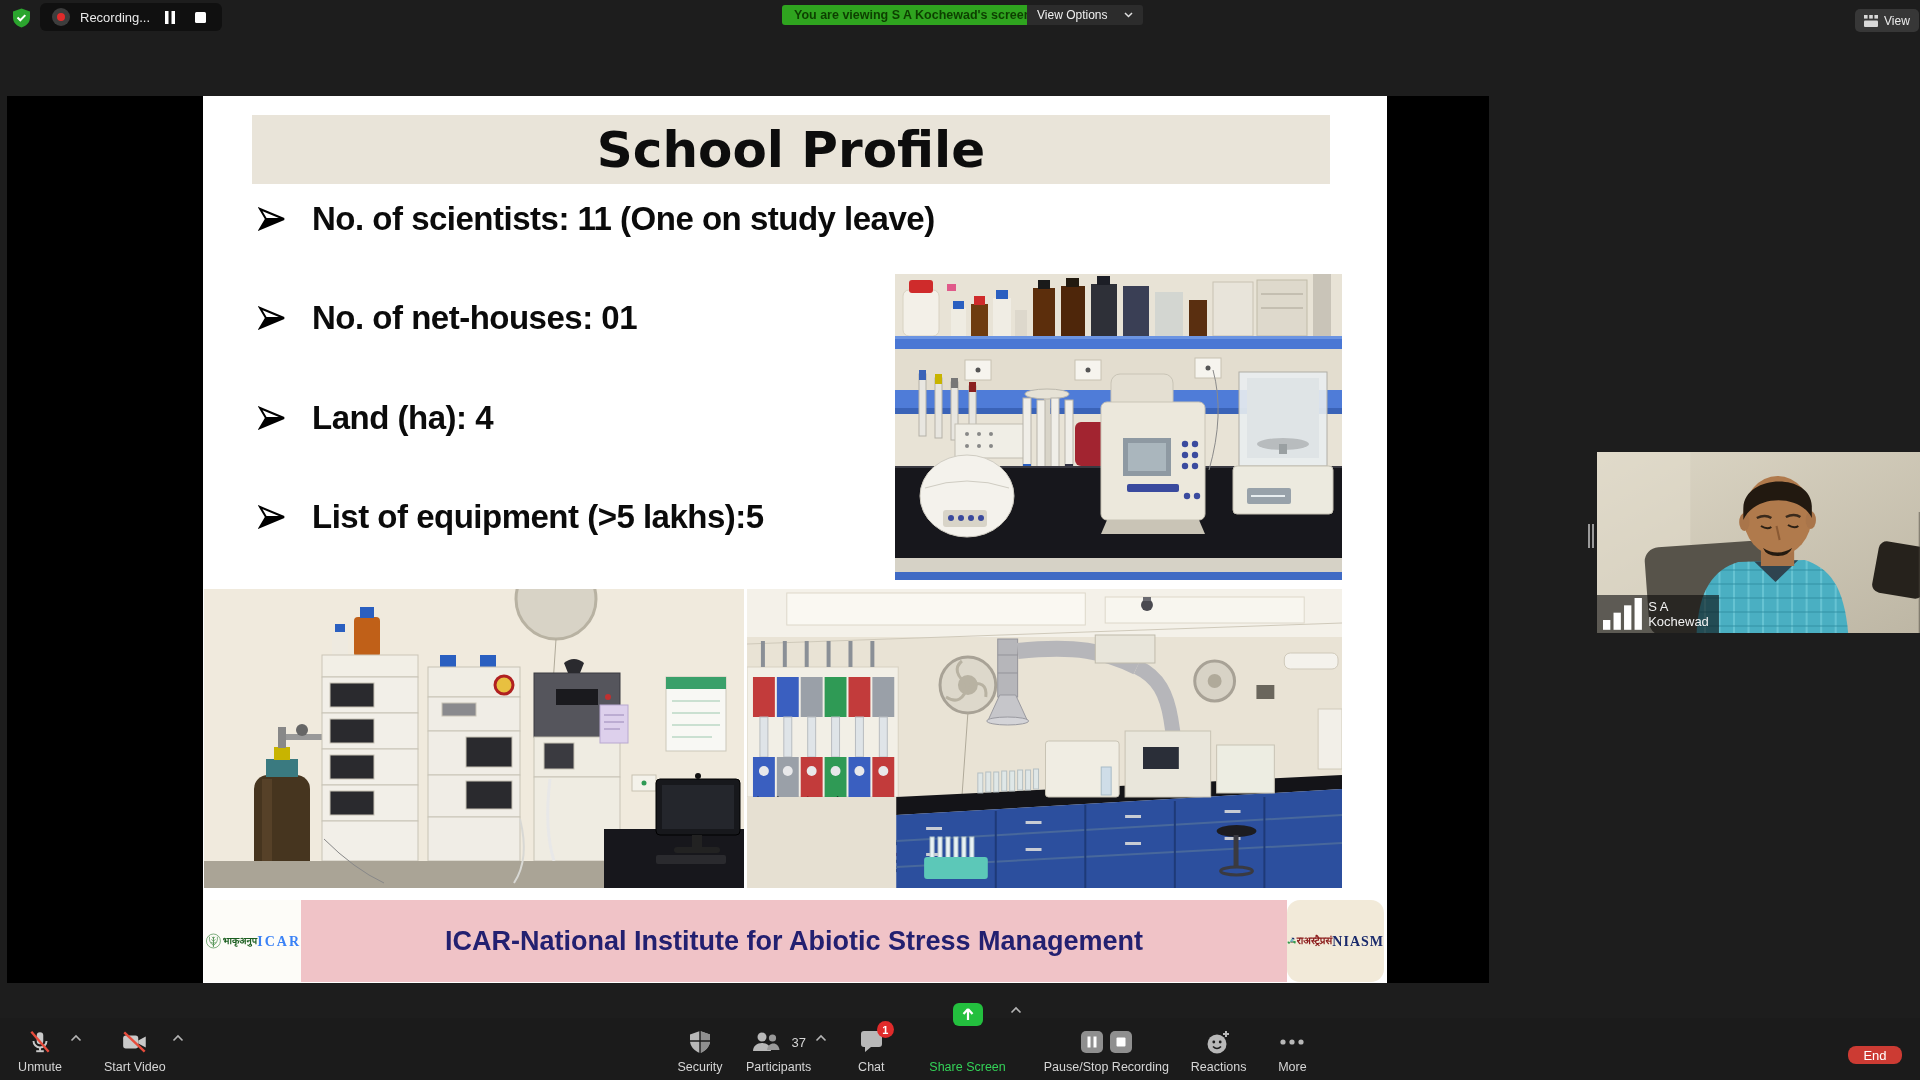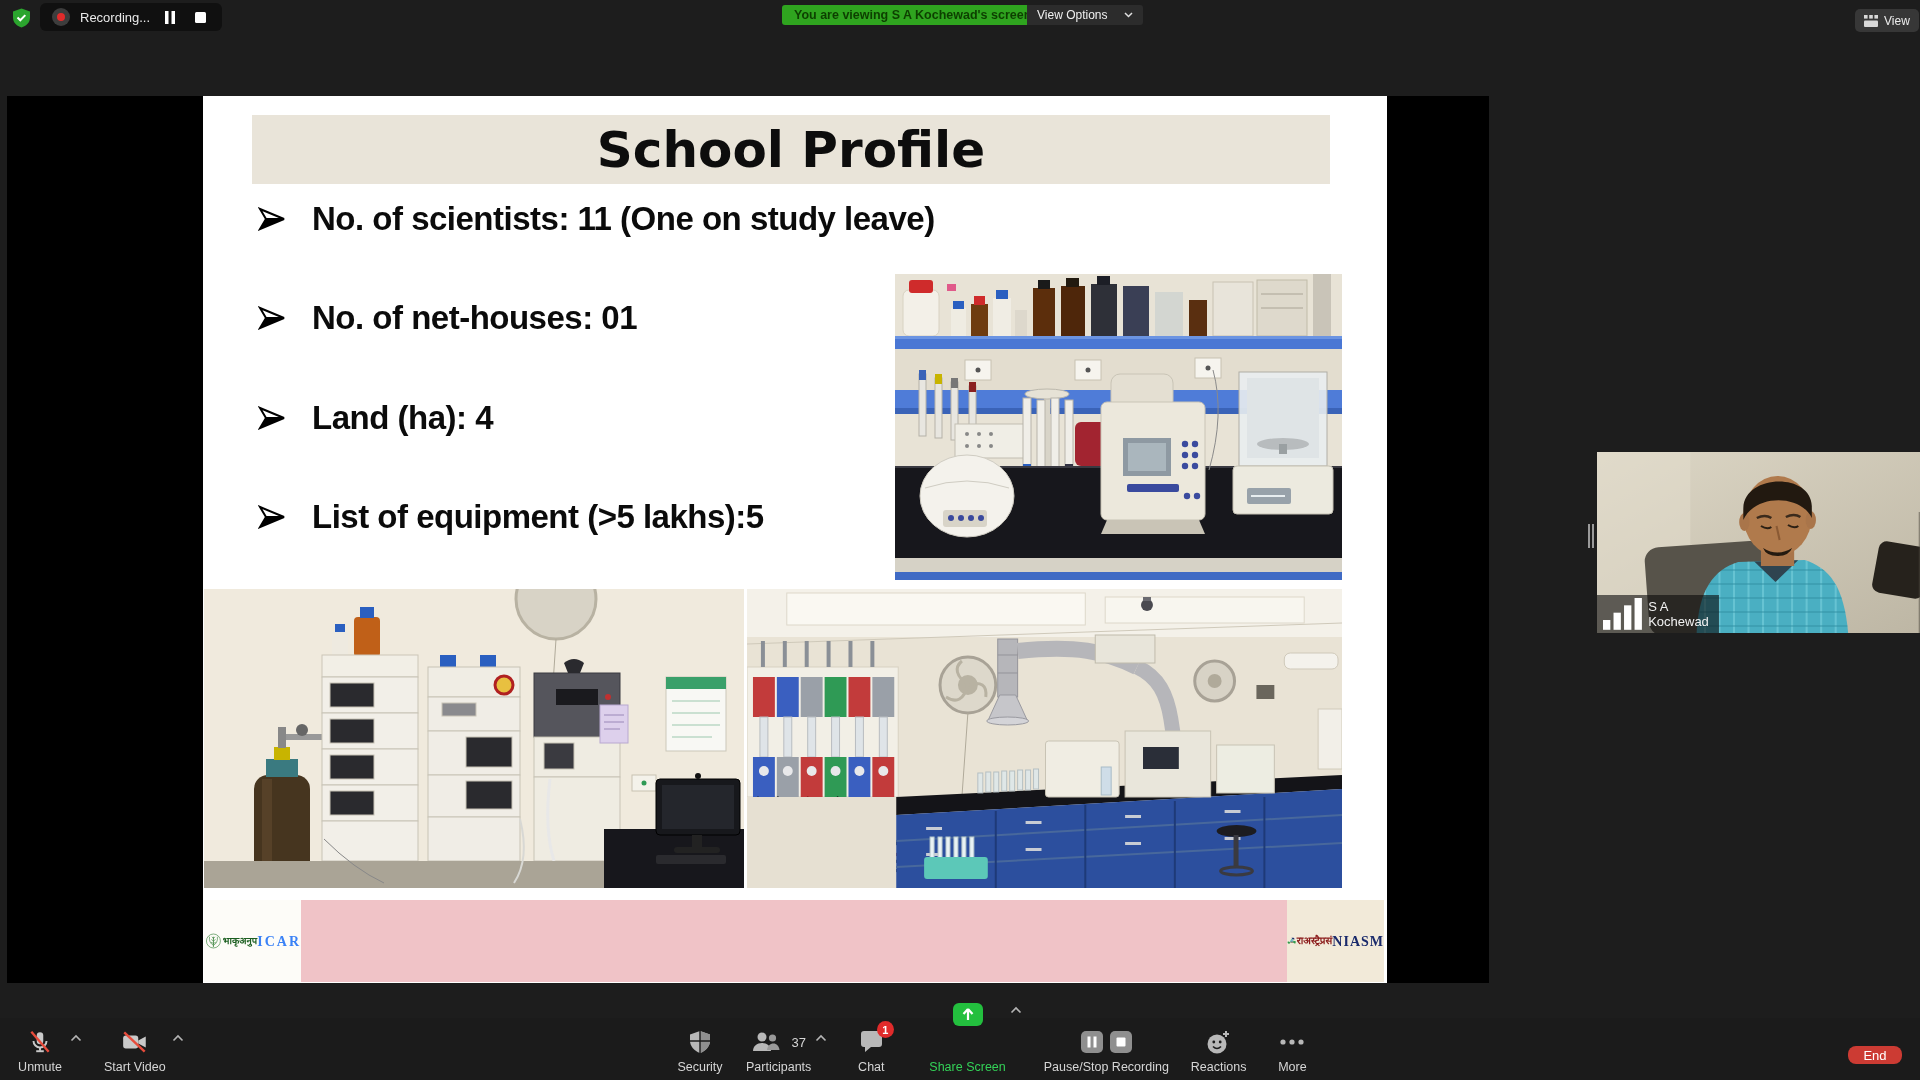--- a/index.html
+++ b/index.html
@@ -40,21 +40,21 @@
   .b1 { top:104px; } .b2 { top:203px; } .b3 { top:303px; } .b4 { top:402px; }
 
   .photo { position:absolute; overflow:hidden; }
   .photo svg { display:block; width:100%; height:100%; }
   .photo1 { left:692px; top:178px; width:447px; height:306px; }
   .photo2 { left:1px;  top:493px; width:540px; height:299px; }
   .photo3 { left:544px; top:493px; width:595px; height:299px; }
 
   .slide-footer { position:absolute; left:1px; top:804px; width:1180px; height:82px; display:flex; }
   .logo-box { width:97px; height:82px; background:#fdfcf8; display:flex; flex-direction:row; align-items:center; justify-content:flex-start; }
-  .logo-box.niasm { background:#f2ead9; }
+  .logo-box.niasm { background:#f2ead9;border-radius:13px; }
   .footer-band { flex:1; background:#f0c3c7; display:flex; flex-direction:column; align-items:center; justify-content:center; gap:2px; }
   .footer-band .l1 { font-size:26px; font-weight:bold; color:#232070; }
   .footer-band .l2 { font-size:27px; font-weight:bold; color:#232070; }
   .logo-hindi { font-size:9.5px; font-weight:bold; color:#1b5e20; line-height:10px; }
   .logo-box.niasm .logo-hindi { color:#8b1a1a; font-size:10px; }
   .logo-en { font-family:"Liberation Serif", serif; font-size:14px; font-weight:bold; color:#3b82f6; letter-spacing:2px; line-height:15px; }
   .logo-box.niasm .logo-en { color:#1a2a6b; letter-spacing:1px; }
 
   
   .thumb { position:absolute; left:1597px; top:452px; width:330px; height:181px; background:#000; }
@@ -493,20 +493,21 @@
           <svg width="62" height="52" viewBox="0 0 62 52">
             <circle cx="31" cy="26" r="23" fill="none" stroke="#2e7d32" stroke-width="2"></circle>
             <path d="M31 46 L31 12" stroke="#2e7d32" stroke-width="2.5"></path>
             <path d="M31 40 C22 36 16 26 18 12 M31 40 C40 36 46 26 44 12" stroke="#2e7d32" stroke-width="2" fill="none"></path>
             <path d="M31 18 l-5 -6 M31 18 l5 -6 M31 26 l-7 -5 M31 26 l7 -5 M31 34 l-8 -4 M31 34 l8 -4" stroke="#2e7d32" stroke-width="2"></path>
           </svg>
           <span class="logo-hindi">भाकृअनुप</span>
           <span class="logo-en">ICAR</span>
         </div>
         <div class="footer-band">
+          <div class="l2">ICAR-National Institute for Abiotic Stress Management</div>
         </div>
         <div class="logo-box niasm">
           <svg width="64" height="48" viewBox="0 0 64 48">
             <polygon points="30,2 44,2 52,12 38,14" fill="#1a2a6b"></polygon>
             <polygon points="20,30 44,30 32,10" fill="none" stroke="#2aa7a0" stroke-width="4"></polygon>
             <ellipse cx="32" cy="31" rx="10" ry="3.5" fill="#7a4a20"></ellipse>
             <path d="M32 16 c5 7 6 11 0 13 c-6 -2 -5 -6 0 -13z" fill="#3a9ad8"></path>
             <polygon points="6,26 22,34 14,44 4,38" fill="#2f9a4a"></polygon>
             <polygon points="44,22 60,28 54,42 40,34" fill="#2f9a4a"></polygon>
           </svg>

